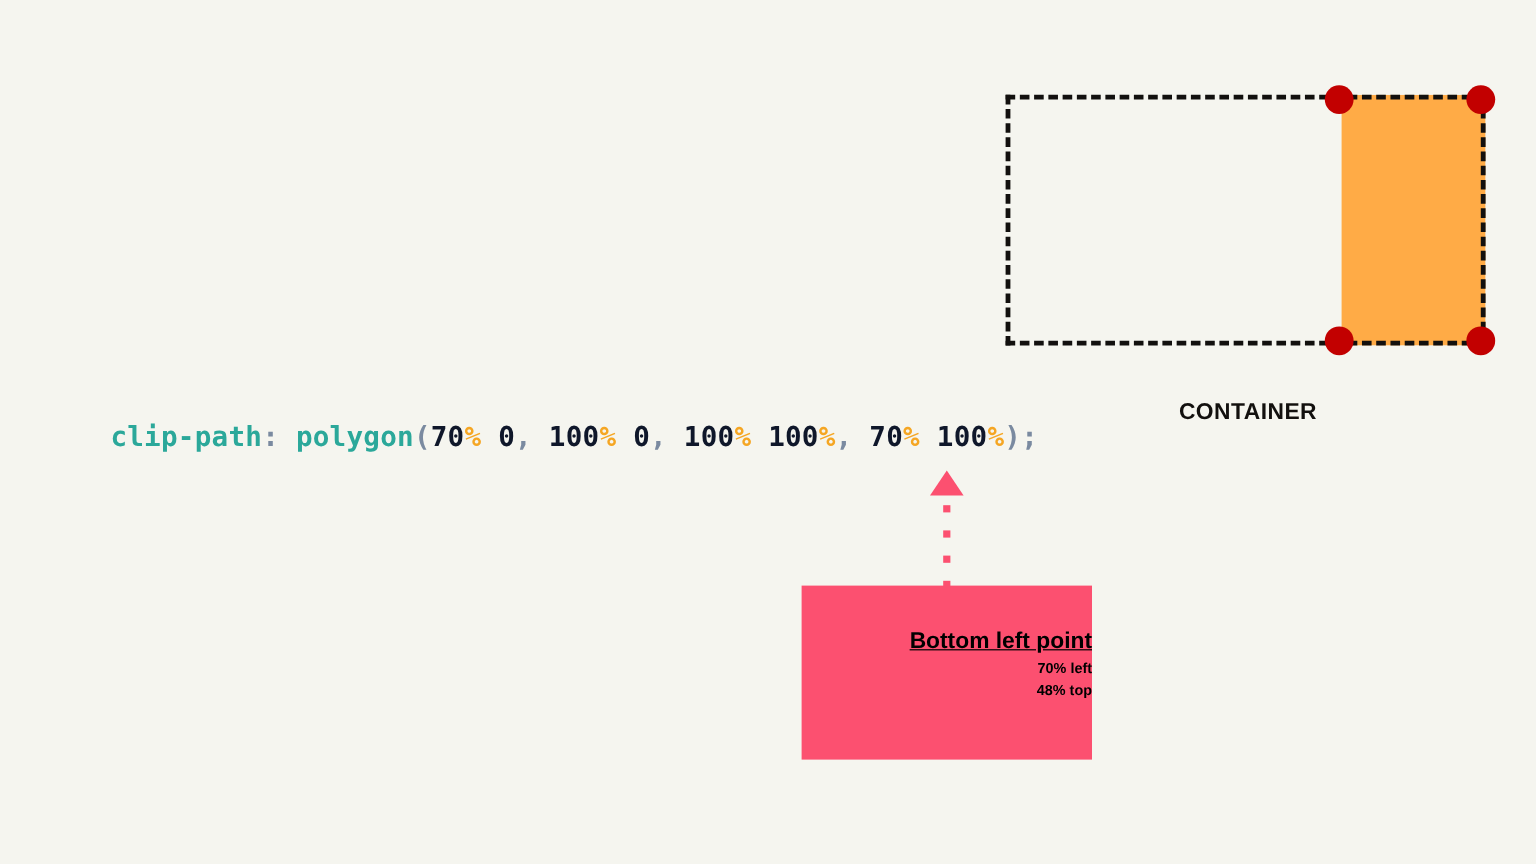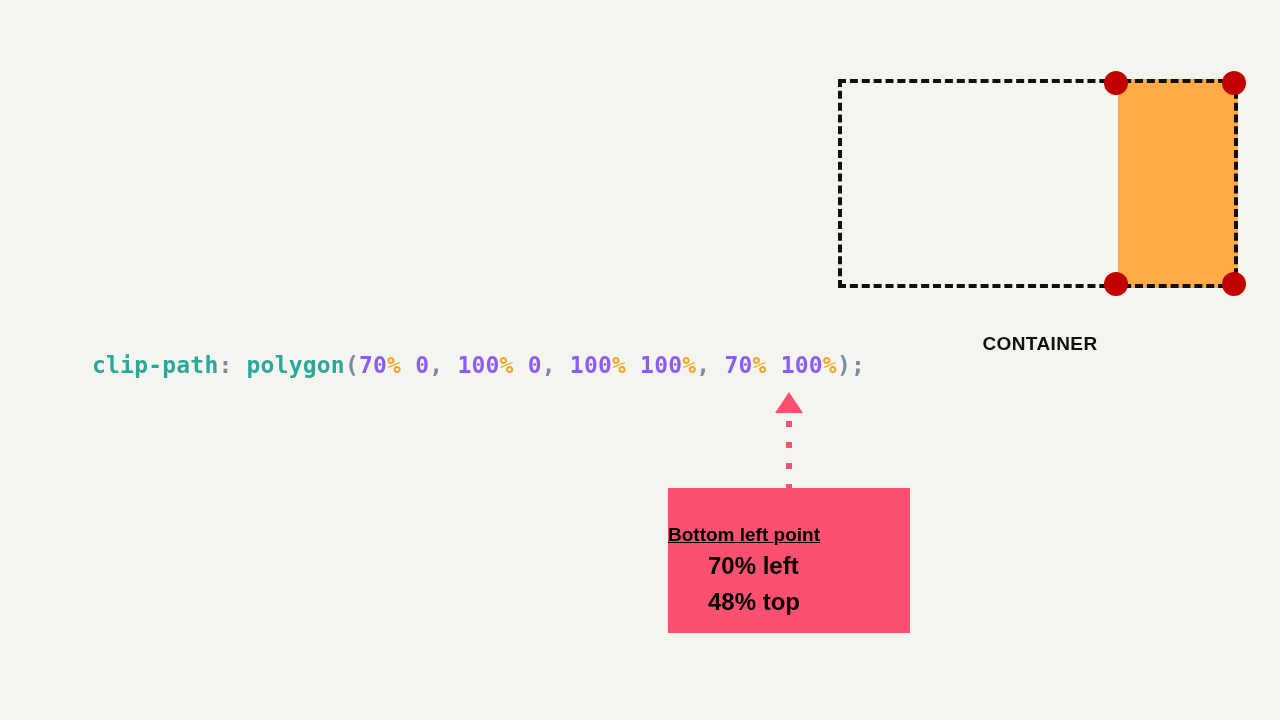--- a/index.html
+++ b/index.html
@@ -75,21 +75,21 @@
     top: 352px;
     font-family: "DejaVu Sans Mono", "Liberation Mono", monospace;
     font-size: 23px;
     font-weight: bold;
     white-space: pre;
     letter-spacing: 0.2px;
   }
   .tok-prop   { color: #2ba89a; margin-left: 16px; }
   .tok-punct  { color: #7a8aa0; }
   .tok-fn     { color: #2ba89a; margin-top: 39px; }
-  .tok-num    { color: #8b5cf6; }
+  .tok-num    { color: #0f172a; }
   .tok-unit   { color: #f5a623; }
 
   
   #pointer-arrow {
     position: absolute;
     left: 775px;
     top: 392px;
     width: 0;
     height: 0;
     border-left: 14px solid transparent;
@@ -110,31 +110,31 @@
 
   
   #tooltip-card {
     position: absolute;
     left: 668px;
     top: 488px;
     width: 242px;
     height: 145px;
     background: #fc5070;
     color: #000000;
-    text-align: left;
+    text-align: right;
     padding-top: 34px;
   }
   #tooltip-title {
     font-size: 19px;
     font-weight: bold;
     text-decoration: underline;
     line-height: 1.35;
   }
   .tooltip-row {
-    font-size: 24px;
+    font-size: 12px;
     font-weight: bold;
     line-height: 1.5;
     padding-left: 40px;
   }
 </style>
 </head>
 <body>
 
 <div id="demo-stage">
 

